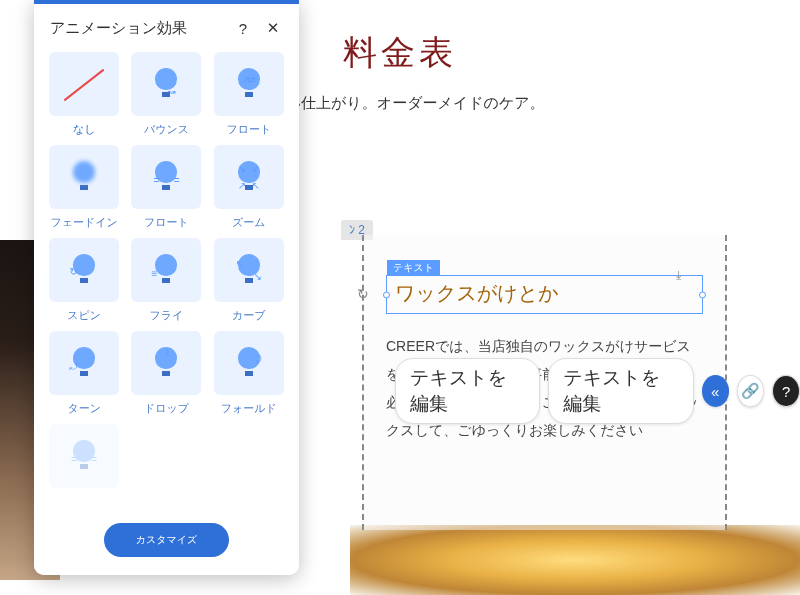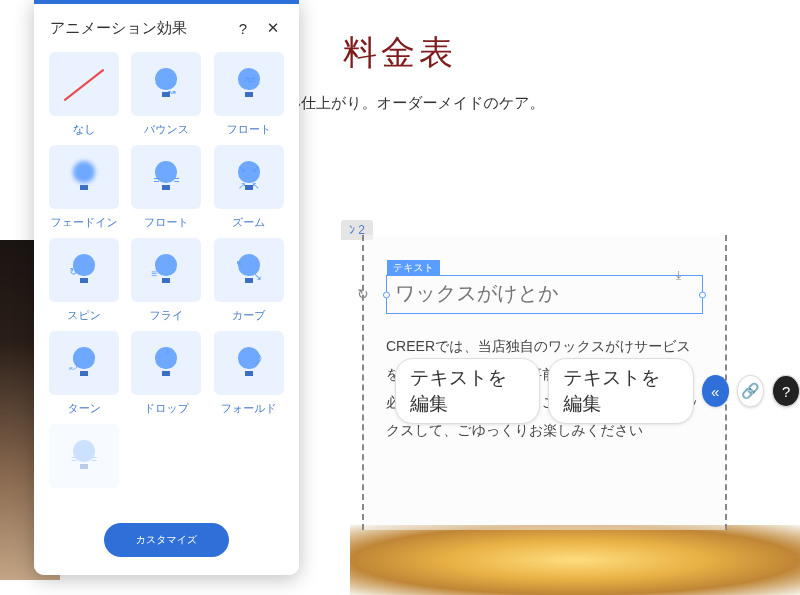--- a/index.html
+++ b/index.html
@@ -13,21 +13,21 @@
 
 .bg-image-left { position: absolute; left: 0; top: 240px; width: 60px; height: 340px; background: linear-gradient(180deg, #1a1412 0%, #2a1e18 30%, #8a6a50 70%, #c4a585 100%); }
 .bg-image-bottom { position: absolute; right: 0; bottom: 0; width: 450px; height: 70px; background: radial-gradient(ellipse at center, #ffd970 0%, #e6a830 40%, #b87820 70%, #f5f3ea 100%); opacity: 0.9; }
 
 .section-tab { position: absolute; left: 297px; top: 220px; background: #e5e5e5; color: #4a7bc8; font-size: 12px; padding: 3px 8px; border-radius: 3px 3px 0 0; margin-left: 44px; }
 
 .content-box { position: absolute; left: 362px; top: 235px; width: 365px; height: 295px; border-left: 2px dashed #888; border-right: 2px dashed #888; padding: 40px 22px 20px 22px; background: rgba(250,250,250,0.5); }
 
 .text-selected { position: relative; border: 1px solid #5a9cff; padding: 4px 8px 6px 8px; margin-bottom: 18px; }
 .text-badge { position: absolute; top: -16px; left: 0; background: #5a9cff; color: #fff; font-size: 10px; padding: 1px 6px; }
-.text-content { font-size: 20px; color: #737373; font-family: serif; }
+.text-content { font-size: 20px; color: #a16207; font-family: serif; }
 .sel-handle { position: absolute; width: 7px; height: 7px; border: 1px solid #5a9cff; background: #fff; border-radius: 50%; }
 .sh-l { left: -4px; top: 50%; transform: translateY(-50%); }
 .sh-r { right: -4px; top: 50%; transform: translateY(-50%); }
 
 .rotate-handle { position: absolute; left: -30px; top: 50%; transform: translateY(-50%); width: 18px; height: 18px; color: #888; font-size: 14px; }
 .dl-icon { position: absolute; right: 10px; top: -8px; width: 16px; height: 16px; color: #888; font-size: 12px; }
 
 .body-text { font-size: 14px; line-height: 2.0; color: #444; }
 
 .float-toolbar { position: absolute; left: 395px; top: 358px; display: flex; gap: 8px; align-items: center; }

